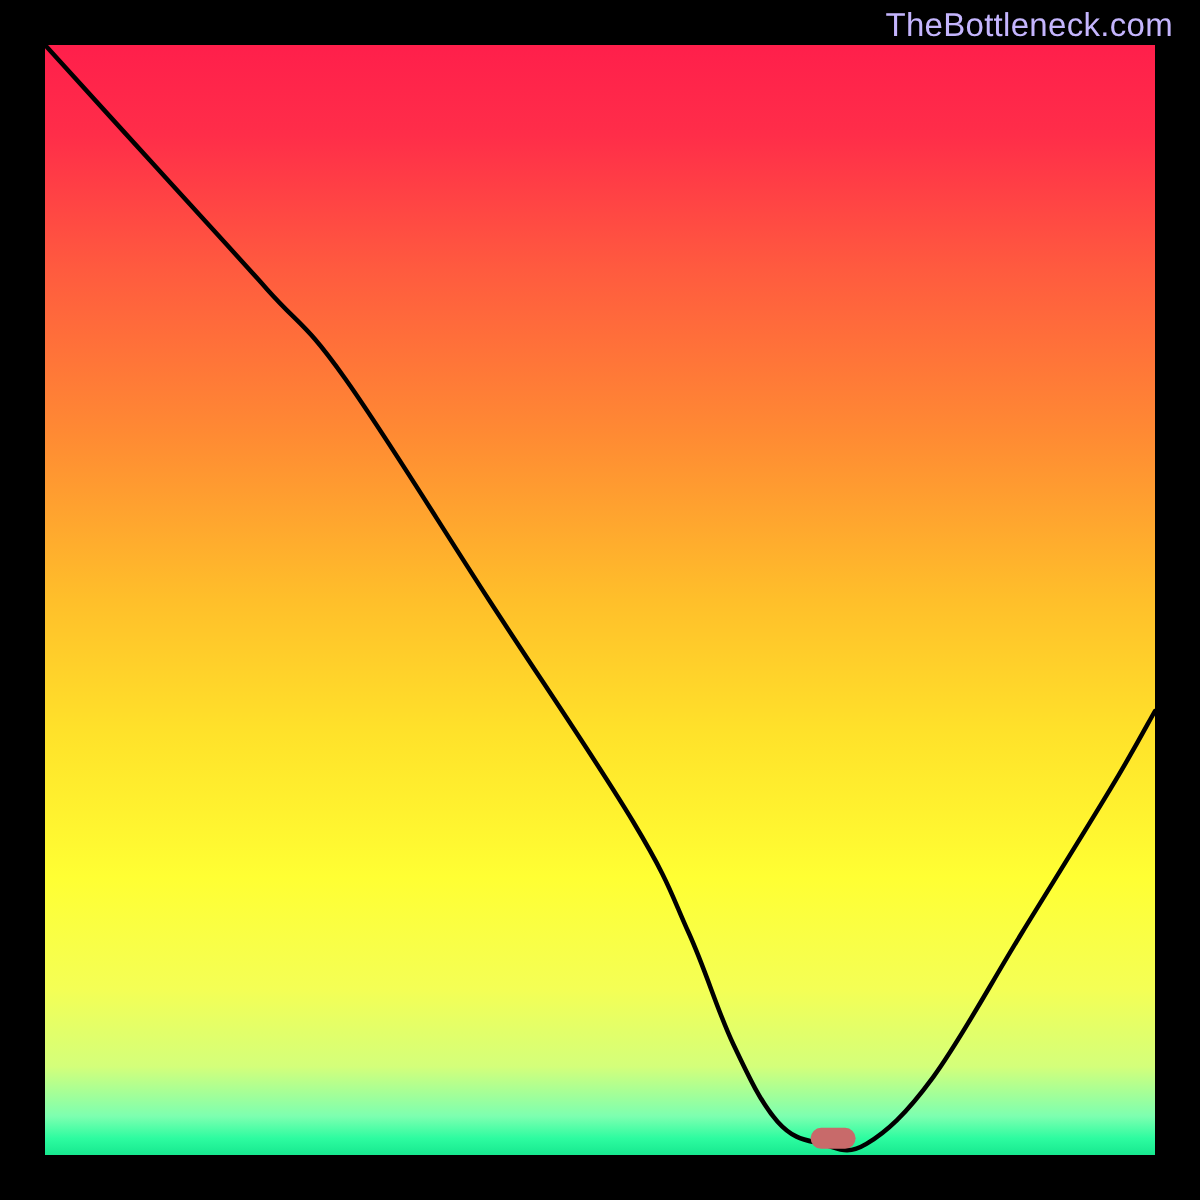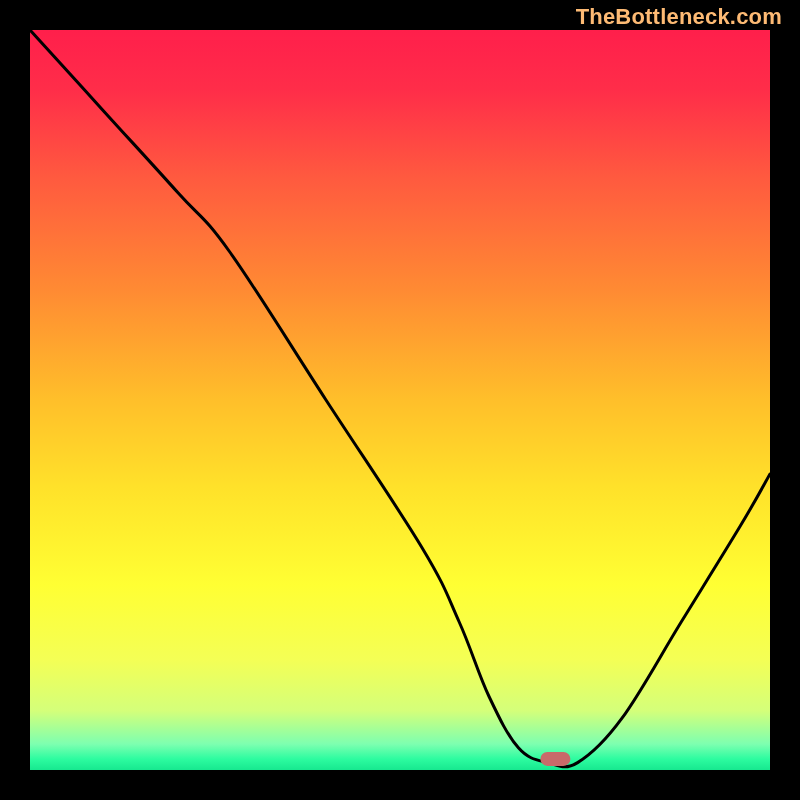--- a/index.html
+++ b/index.html
@@ -13,23 +13,23 @@
   }
   .frame {
     position: absolute;
     inset: 0;
     background: #000;
   }
   .watermark {
     position: absolute;
     top: 4px;
     right: 18px;
-    color: #fdba74;
+    color: #c4b5fd;
     font-size: 22px;
-    font-weight: 700;
+    font-weight: 400;
     letter-spacing: 0.2px;
     user-select: none;
     margin-left: 16px;
   }
   .plot {
     position: absolute;
     left: 30px;
     top: 30px;
     width: 740px;
     height: 740px;

